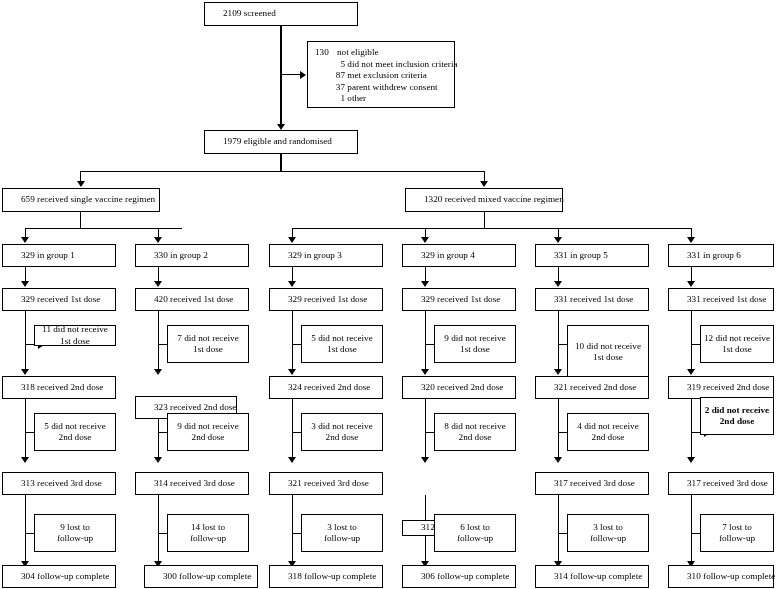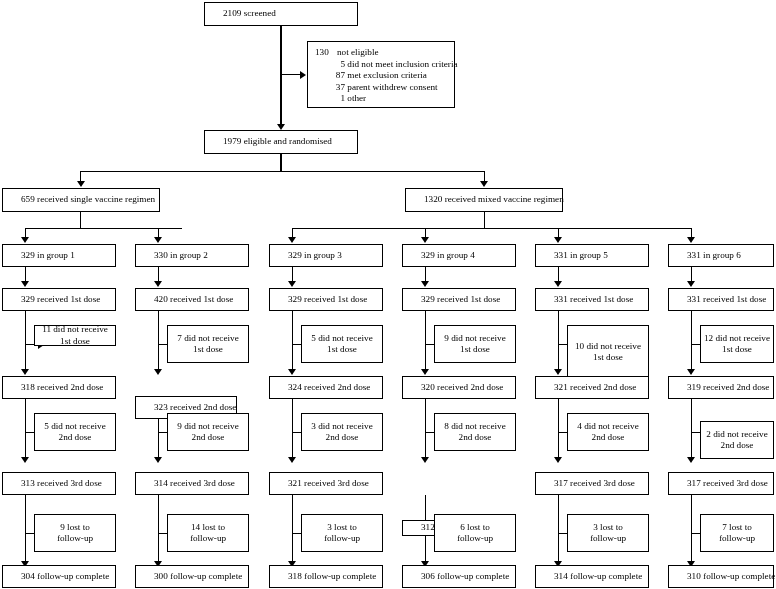--- a/index.html
+++ b/index.html
@@ -222,21 +222,21 @@
     <span>314 received 3rd dose</span>
     </div>
   <div class="vline" style="left:157.5px; top:495px; height:67px;"></div>
   <div class="arrowdown" style="left:154.1px; top:561px;"></div>
   <div class="hline" style="left:157.5px; top:533px; width:16px;"></div>
   <div class="arrowright" style="left:171px; top:529.5px;"></div>
   <div class="box ctr" style="left:167px; top:514px; width:82px; height:38px;">
     <span class="l1">14 lost to</span>
     <span class="l2">follow-up</span>
     </div>
-  <div class="box lft" style="left:135px; top:565px; width:114px; height:23px;">
+  <div class="box lft" style="left:144px; top:565px; width:114px; height:23px;">
     <span>300 follow-up complete</span>
     </div>
 
   <div class="box lft" style="left:269px; top:244px; width:114px; height:23px;">
     <span>329 in group 3</span>
     </div>
   <div class="vline" style="left:291.5px; top:267px; height:15px;"></div>
   <div class="arrowdown" style="left:288.1px; top:281px;"></div>
   <div class="box lft" style="left:269px; top:288px; width:114px; height:23px;">
     <span>329 received 1st dose</span>
@@ -375,21 +375,21 @@
     <span class="l1">12 did not receive</span>
     <span class="l2">1st dose</span>
     </div>
   <div class="box lft" style="left:668px; top:376px; width:106px; height:23px;">
     <span>319 received 2nd dose</span>
     </div>
   <div class="vline" style="left:690.5px; top:399px; height:59px;"></div>
   <div class="arrowdown" style="left:687.1px; top:457px;"></div>
   <div class="hline" style="left:690.5px; top:432px; width:16px;"></div>
   <div class="arrowright" style="left:704px; top:428.5px;"></div>
-  <div class="box ctr" style="left:700px; top:421px; width:74px; height:38px;">
+  <div class="box ctr" style="left:700px; top:397px; width:74px; height:38px;font-weight:bold;">
     <span class="l1">2 did not receive</span>
     <span class="l2">2nd dose</span>
     </div>
   <div class="box lft" style="left:668px; top:472px; width:106px; height:23px;">
     <span>317 received 3rd dose</span>
     </div>
   <div class="vline" style="left:690.5px; top:495px; height:67px;"></div>
   <div class="arrowdown" style="left:687.1px; top:561px;"></div>
   <div class="hline" style="left:690.5px; top:533px; width:16px;"></div>
   <div class="arrowright" style="left:704px; top:529.5px;"></div>

